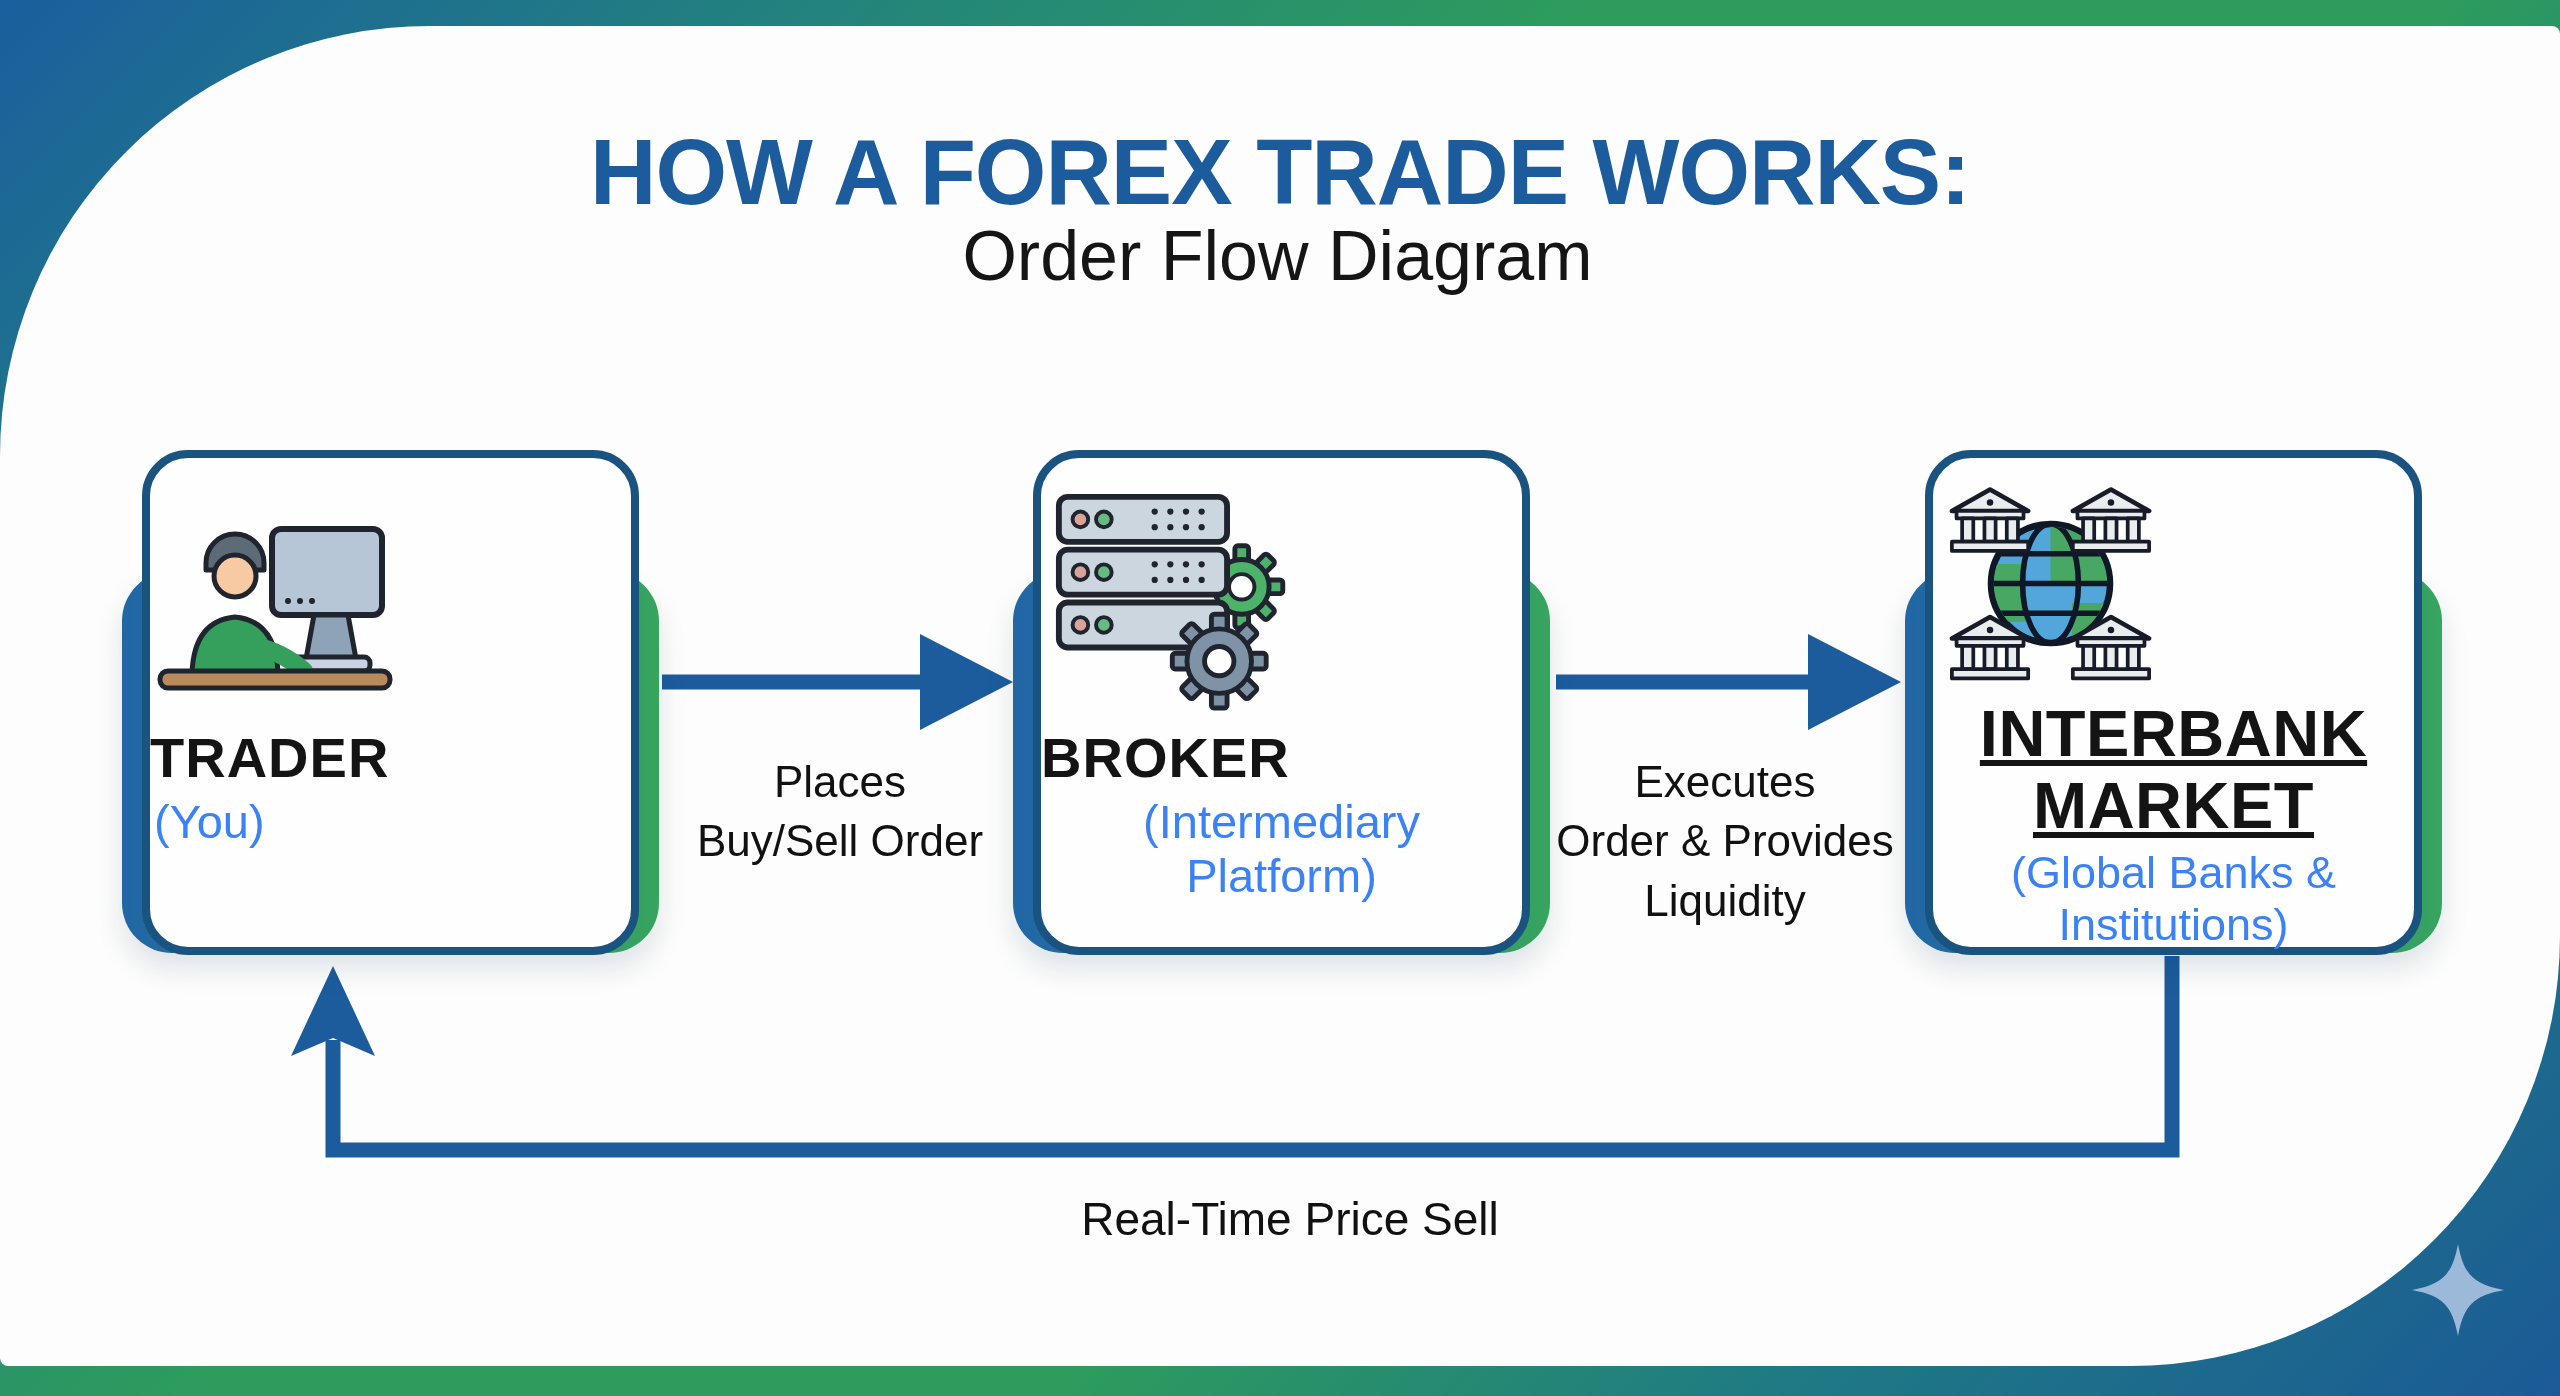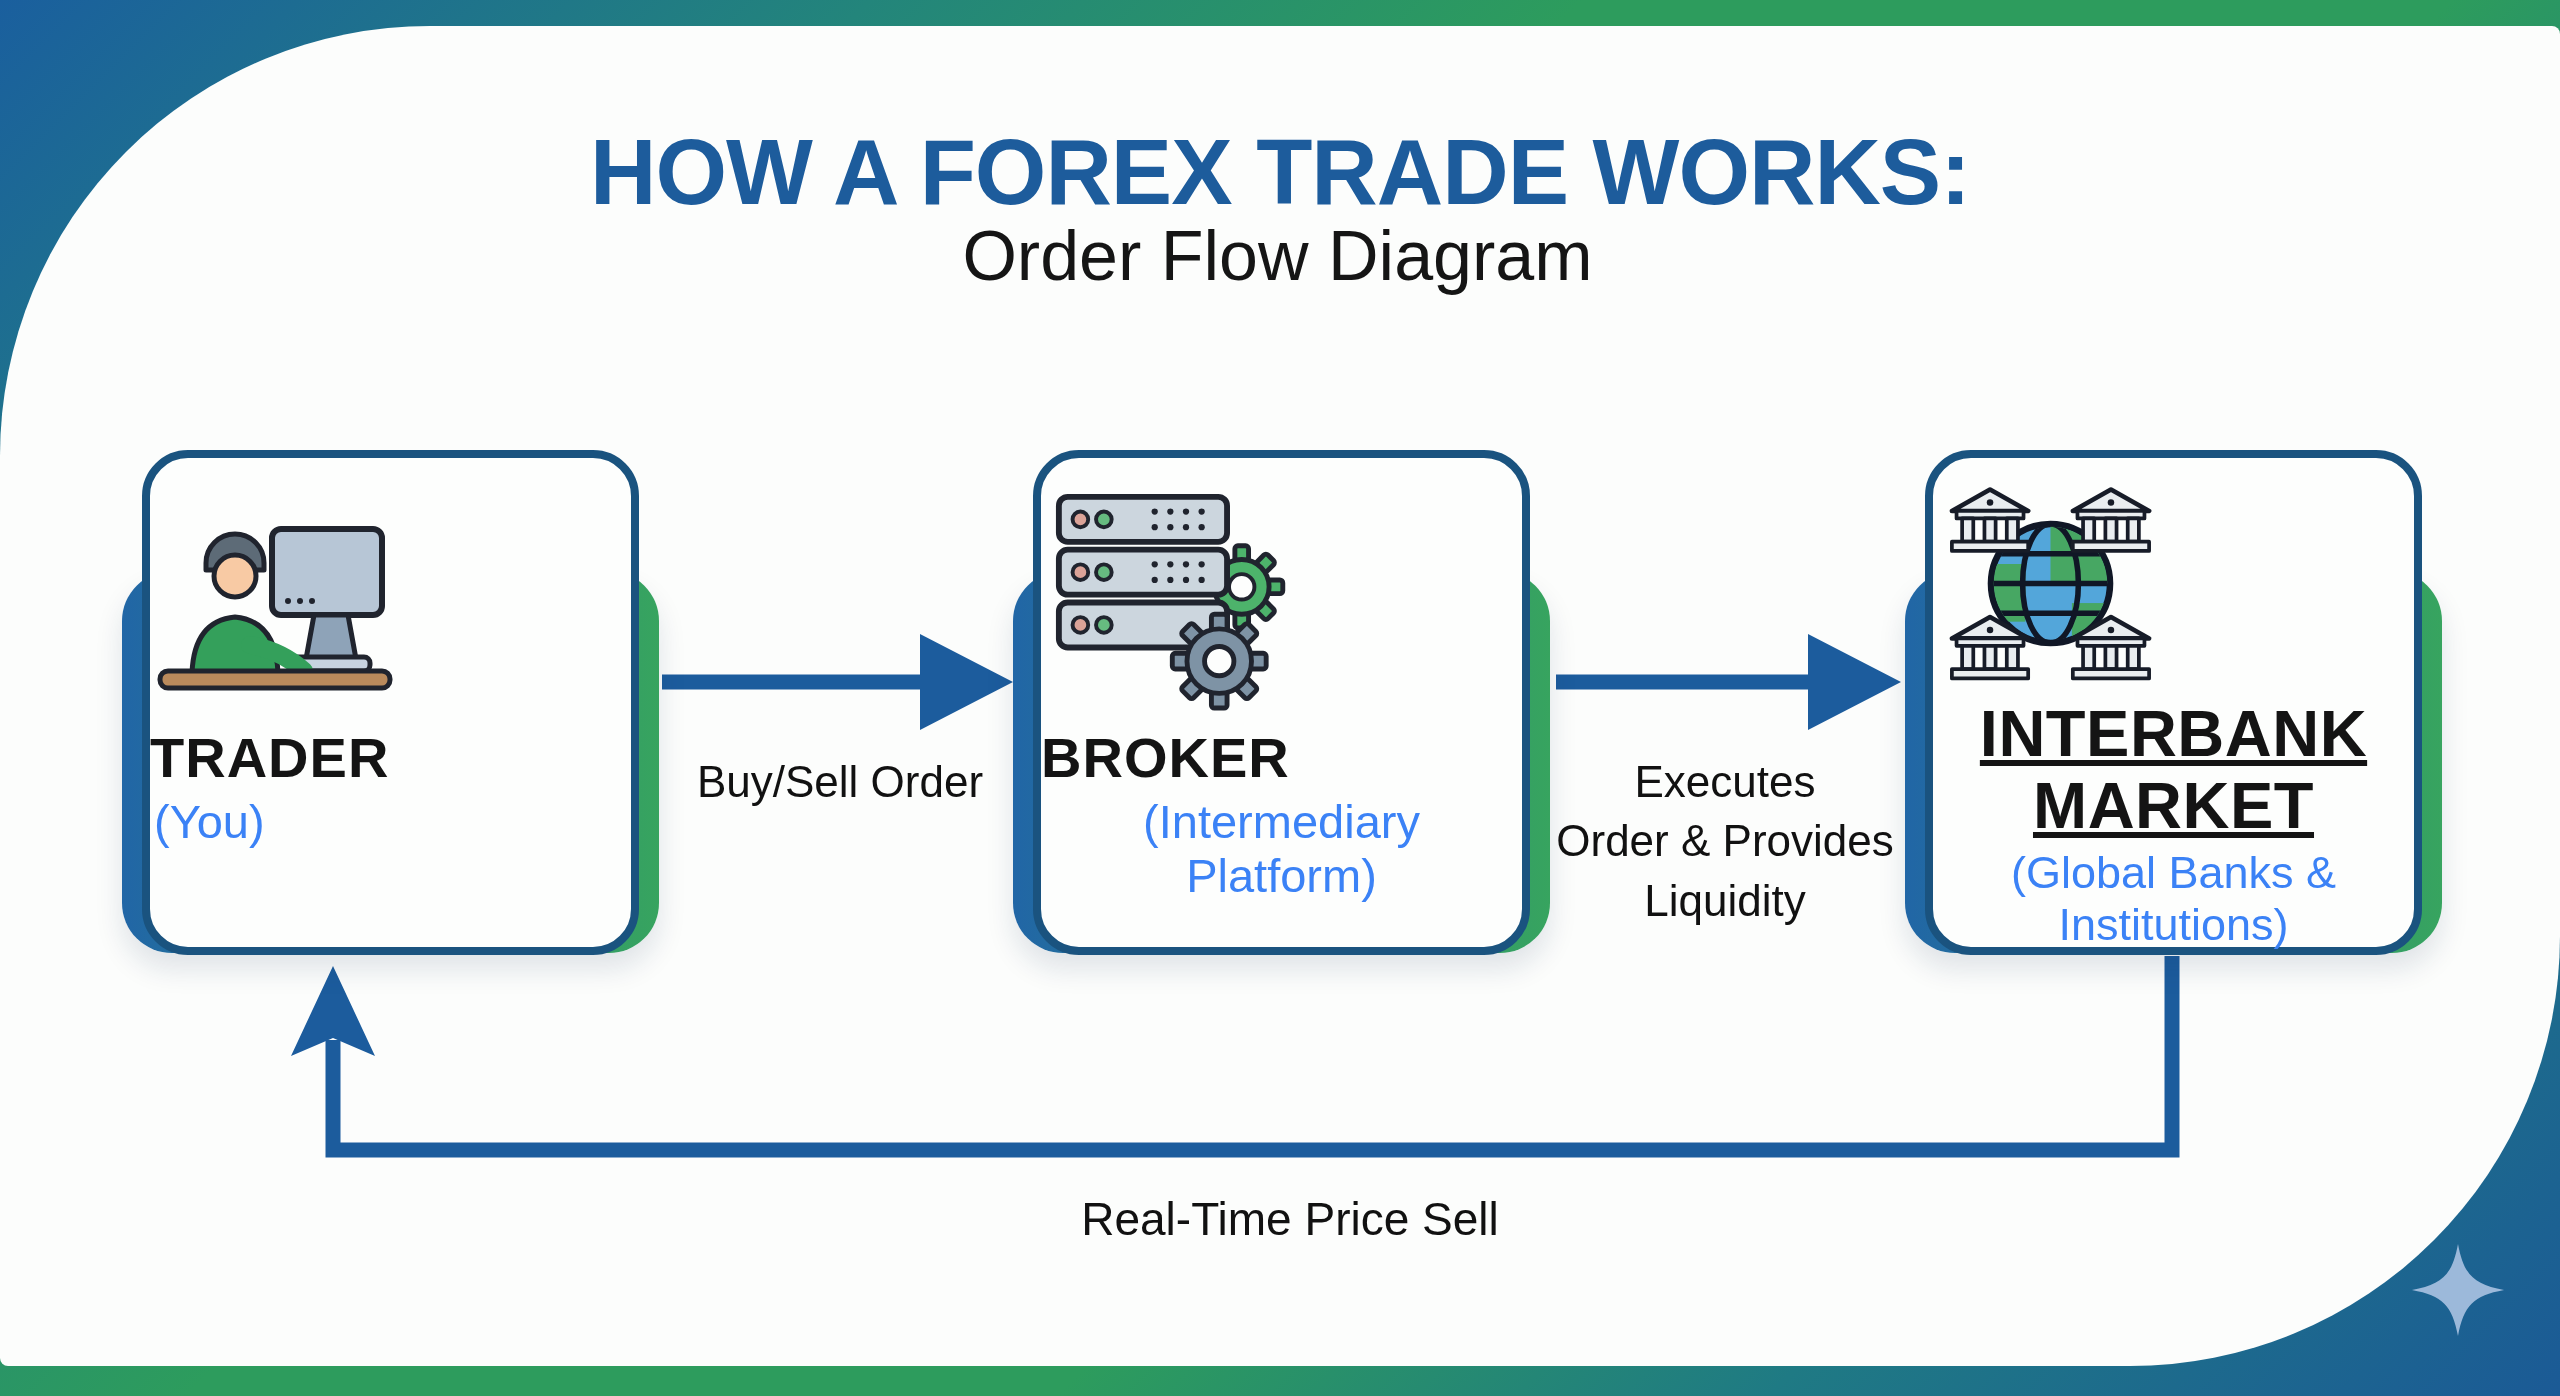--- a/index.html
+++ b/index.html
@@ -216,20 +216,21 @@
           <use href="#bank" transform="translate(17,141)"></use>
           <use href="#bank" transform="translate(147,141)"></use>
         </svg>
       </div>
       <div class="node-title">INTERBANK MARKET</div>
       <div class="node-sub">(Global Banks &amp; Institutions)</div>
     </div>
   </div>
 
   <div class="flow-label" style="left:640px;top:752px;width:400px;">
+    <div>Places</div>
     <div>Buy/Sell Order</div>
   </div>
   <div class="flow-label" style="left:1518px;top:752px;width:414px;">
     <div>Executes</div>
     <div>Order &amp; Provides</div>
     <div>Liquidity</div>
   </div>
   <div class="flow-label flow-label--return" style="left:980px;top:1188px;width:620px;">
     <div>Real-Time Price Sell</div>
   </div>

